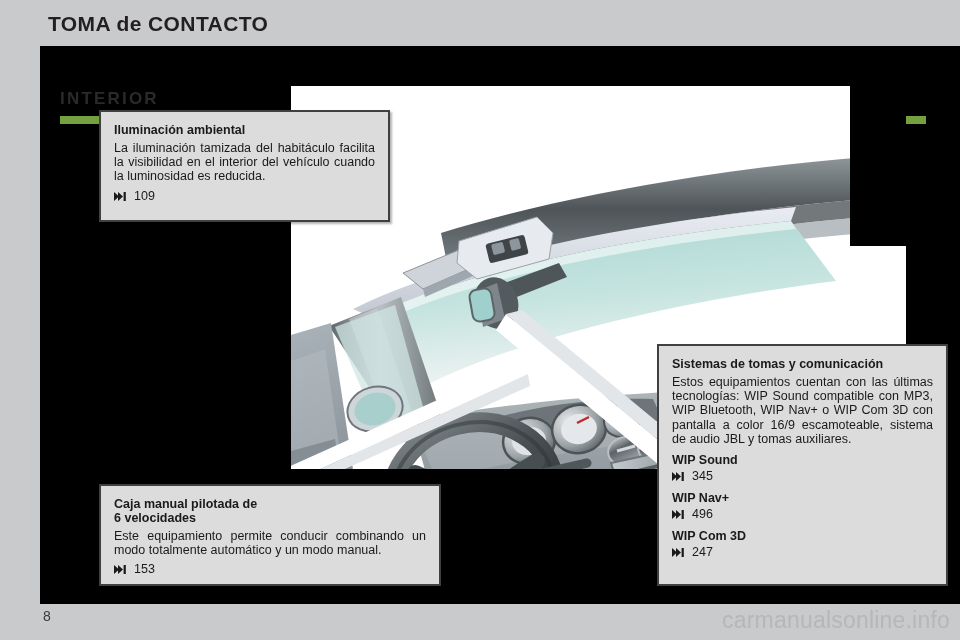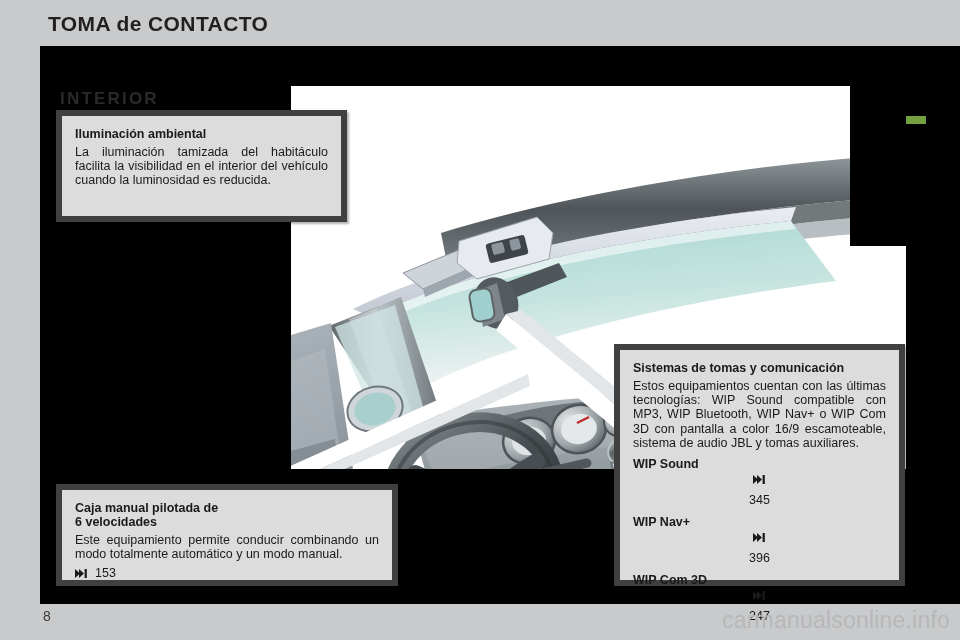--- a/index.html
+++ b/index.html
@@ -51,42 +51,43 @@
   .canvas-mask-b{position:absolute;left:0;top:383px;width:656px;height:131px;background:#000;}
   .canvas-mask-c{position:absolute;left:600px;top:0;width:56px;height:160px;background:#000;}
 
   
   .car-art{position:absolute;left:41px;top:35px;width:575px;height:455px;}
 
   
   .callout{
     position:absolute;
     background:#dcdcdc;
-    border:6px solid #404040;
+    border:2px solid #404040;
     box-shadow:2px 2px 2px rgba(0,0,0,.30);
     box-sizing:border-box;
     color:#1a1a1a;
+    margin-left:43px;
   }
   .callout .inner{padding:11px 13px 12px 13px;}
   .c-head{
     font-size:12.5px;font-weight:bold;line-height:14px;margin:0 0 4px 0;
   }
   .c-body{
     font-size:12.5px;line-height:14.2px;margin:0;
     text-align:justify;text-justify:inter-word;
     hyphens:none;
   }
   .c-sub{
     font-size:12.5px;font-weight:bold;line-height:15px;margin:7px 0 1px 0;
   }
   .ref{
     display:flex;align-items:center;gap:7px;
     font-size:12.5px;line-height:15px;margin-top:5px;
   }
-  .c-sub + .ref{margin-top:1px;flex-direction:column;}
+  .c-sub + .ref{margin-top:1px;}
   .ref .refnum{color:#1a1a1a;}
   .ref-ico{display:inline-block;width:13px;height:9px;flex:0 0 13px;}
 
   #callout-ambient{left:56px;top:110px;width:291px;height:112px;}
   #callout-gearbox{left:56px;top:484px;width:342px;height:102px;}
   #callout-audio{left:614px;top:344px;width:291px;height:242px;}
 
   
   .leader{position:absolute;pointer-events:none;}
 
@@ -326,20 +327,28 @@
       <div class="canvas-mask-a"></div>
       <div class="canvas-mask-b"></div>
       <div class="canvas-mask-c"></div>
     </div>
   </div>
 
   <div class="callout" id="callout-ambient">
     <div class="inner">
       <div class="c-head">Iluminación ambiental</div>
       <p class="c-body">La iluminación tamizada del habitáculo facilita la visibilidad en el interior del vehículo cuando la luminosidad es reducida.</p>
+      <div class="ref">
+        <svg class="ref-ico" viewBox="0 0 13 9">
+          <path d="M0,0 L5,4.5 L0,9 Z" fill="#1a1a1a"></path>
+          <path d="M4,0 L9,4.5 L4,9 Z" fill="#1a1a1a"></path>
+          <rect x="9.6" y="0" width="2.2" height="9" fill="#1a1a1a"></rect>
+        </svg>
+        <span class="refnum">109</span>
+      </div>
     </div>
   </div>
 
   <div class="callout" id="callout-gearbox">
     <div class="inner">
       <div class="c-head">Caja manual pilotada de</div>
       <div class="c-head" style="margin-top:-4px;">6 velocidades</div>
       <p class="c-body">Este equipamiento permite conducir combinando un modo totalmente automático y un modo manual.</p>
       <div class="ref">
         <svg class="ref-ico" viewBox="0 0 13 9">
@@ -367,21 +376,21 @@
         <span class="refnum">345</span>
       </div>
 
       <div class="c-sub">WIP Nav+</div>
       <div class="ref">
         <svg class="ref-ico" viewBox="0 0 13 9">
           <path d="M0,0 L5,4.5 L0,9 Z" fill="#1a1a1a"></path>
           <path d="M4,0 L9,4.5 L4,9 Z" fill="#1a1a1a"></path>
           <rect x="9.6" y="0" width="2.2" height="9" fill="#1a1a1a"></rect>
         </svg>
-        <span class="refnum">396</span>
+        <span class="refnum">496</span>
       </div>
 
       <div class="c-sub">WIP Com 3D</div>
       <div class="ref">
         <svg class="ref-ico" viewBox="0 0 13 9">
           <path d="M0,0 L5,4.5 L0,9 Z" fill="#1a1a1a"></path>
           <path d="M4,0 L9,4.5 L4,9 Z" fill="#1a1a1a"></path>
           <rect x="9.6" y="0" width="2.2" height="9" fill="#1a1a1a"></rect>
         </svg>
         <span class="refnum">247</span>

